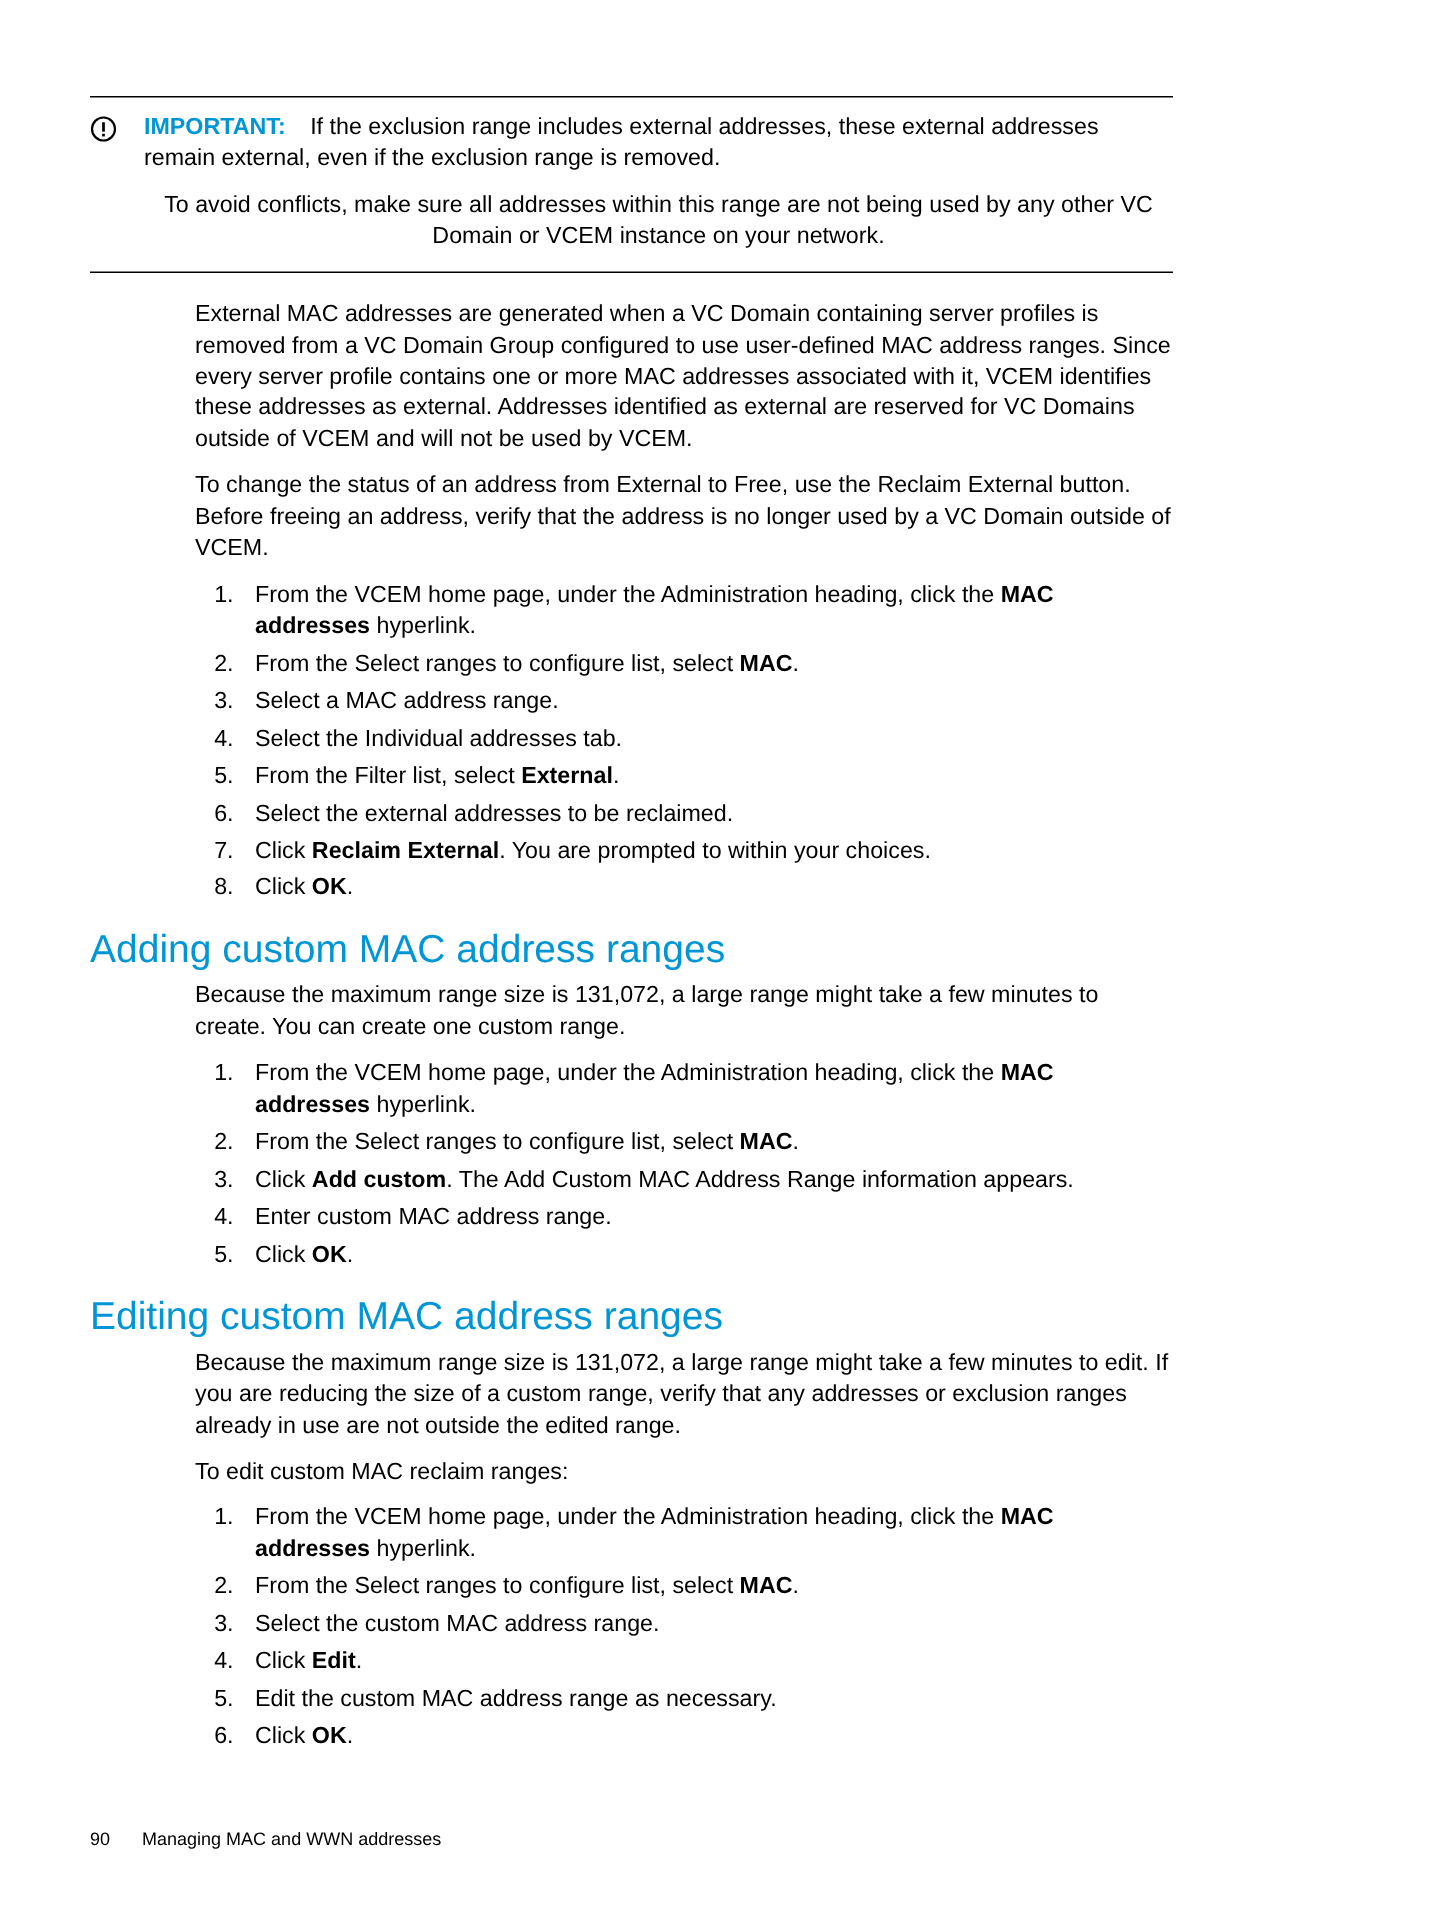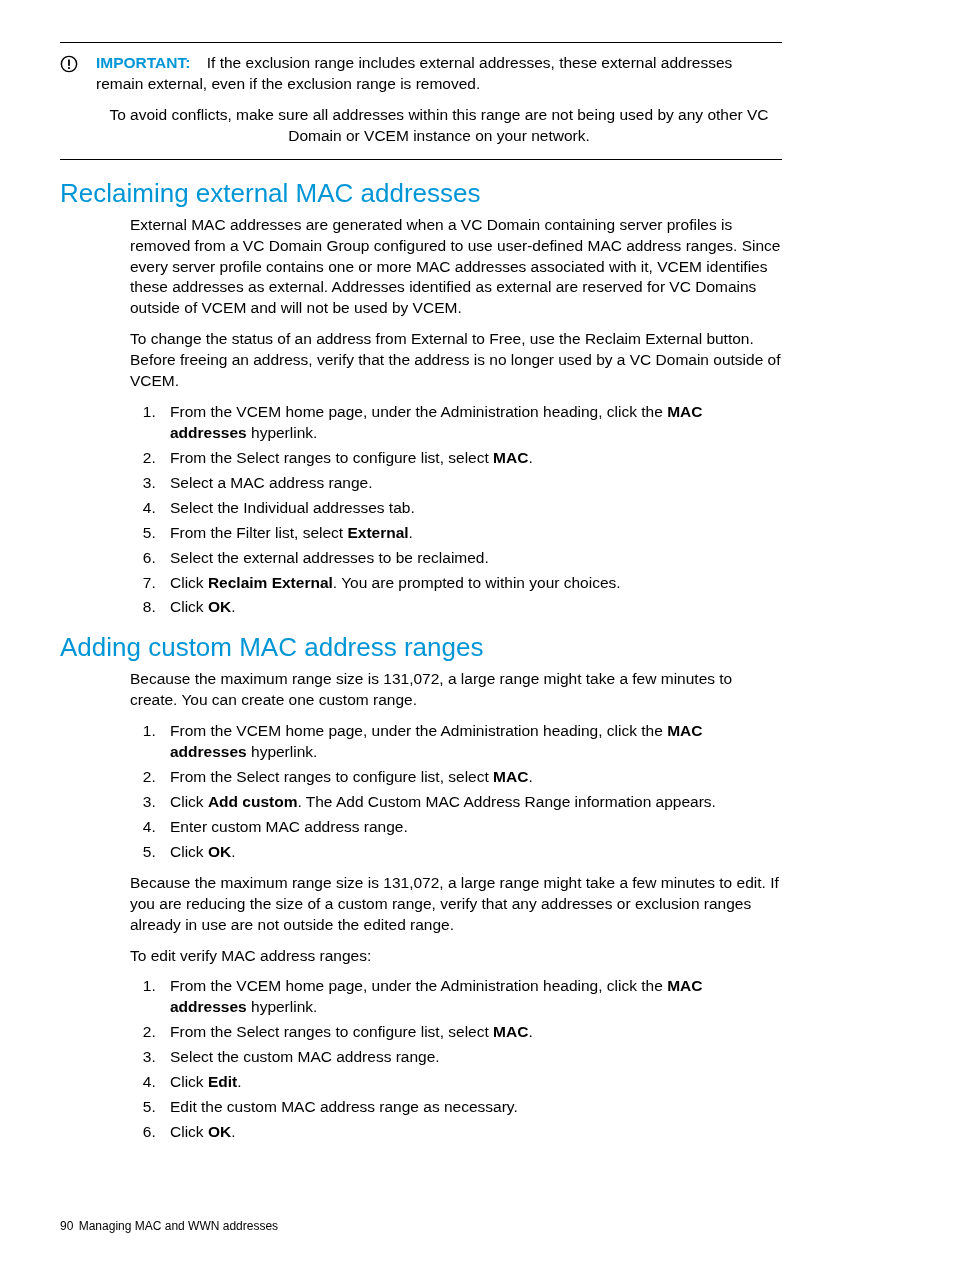--- a/index.html
+++ b/index.html
@@ -5,21 +5,21 @@
   body {
     font-family: Arial, Helvetica, sans-serif;
     margin: 0;
     padding: 0;
     background: #fff;
     color: #000;
   }
   .page {
     width: 842px;
     min-height: 1271px;
-    padding: 42px 60px 40px 60px;
+    padding: 64px 60px 40px 60px;
     box-sizing: border-box;
     position: relative;
   }
   .callout {
     border-top: 1px solid #000;
     border-bottom: 1px solid #000;
     padding: 10px 0 12px 0;
     margin-bottom: 18px;
   }
   .callout-inner {
@@ -70,21 +70,21 @@
     margin-bottom: 4px;
     line-height: 1.35;
   }
   .footer {
     position: absolute;
     left: 60px;
     bottom: 38px;
     font-size: 12px;
   }
   .footer-page {
-    margin-right: 2px;
+    margin-right: 18px;
   }
   b { font-weight: bold; }
 </style>
 </head>
 <body>
 
 <div class="page">
 
   <div class="callout">
     <div class="callout-inner">
@@ -98,21 +98,20 @@
       <div class="callout-text">
         <p>
           <span class="important-label">IMPORTANT:</span>
           <span>If the exclusion range includes external addresses, these external addresses remain external, even if the exclusion range is removed.</span>
         </p>
         <p>To avoid conflicts, make sure all addresses within this range are not being used by any other VC Domain or VCEM instance on your network.</p>
       </div>
     </div>
   </div>
 
-  <h2>Reclaiming external MAC addresses</h2>
   <div class="section-body">
     <p>External MAC addresses are generated when a VC Domain containing server profiles is removed from a VC Domain Group configured to use user-defined MAC address ranges. Since every server profile contains one or more MAC addresses associated with it, VCEM identifies these addresses as external. Addresses identified as external are reserved for VC Domains outside of VCEM and will not be used by VCEM.</p>
     <p>To change the status of an address from External to Free, use the Reclaim External button. Before freeing an address, verify that the address is no longer used by a VC Domain outside of VCEM.</p>
     <ol class="steps">
       <li><span>From the VCEM home page, under the Administration heading, click the </span><b>MAC addresses</b><span> hyperlink.</span></li>
       <li><span>From the Select ranges to configure list, select </span><b>MAC</b><span>.</span></li>
       <li>Select a MAC address range.</li>
       <li>Select the Individual addresses tab.</li>
       <li><span>From the Filter list, select </span><b>External</b><span>.</span></li>
       <li>Select the external addresses to be reclaimed.</li>
@@ -126,23 +125,24 @@
     <p>Because the maximum range size is 131,072, a large range might take a few minutes to create. You can create one custom range.</p>
     <ol class="steps">
       <li><span>From the VCEM home page, under the Administration heading, click the </span><b>MAC addresses</b><span> hyperlink.</span></li>
       <li><span>From the Select ranges to configure list, select </span><b>MAC</b><span>.</span></li>
       <li><span>Click </span><b>Add custom</b><span>. The Add Custom MAC Address Range information appears.</span></li>
       <li>Enter custom MAC address range.</li>
       <li><span>Click </span><b>OK</b><span>.</span></li>
     </ol>
   </div>
 
+  <h2>Editing custom MAC address ranges</h2>
   <div class="section-body">
     <p>Because the maximum range size is 131,072, a large range might take a few minutes to edit. If you are reducing the size of a custom range, verify that any addresses or exclusion ranges already in use are not outside the edited range.</p>
-    <p>To edit verify MAC address ranges:</p>
+    <p>To edit custom MAC reclaim ranges:</p>
     <ol class="steps">
       <li><span>From the VCEM home page, under the Administration heading, click the </span><b>MAC addresses</b><span> hyperlink.</span></li>
       <li><span>From the Select ranges to configure list, select </span><b>MAC</b><span>.</span></li>
       <li>Select the custom MAC address range.</li>
       <li><span>Click </span><b>Edit</b><span>.</span></li>
       <li>Edit the custom MAC address range as necessary.</li>
       <li><span>Click </span><b>OK</b><span>.</span></li>
     </ol>
   </div>
 

